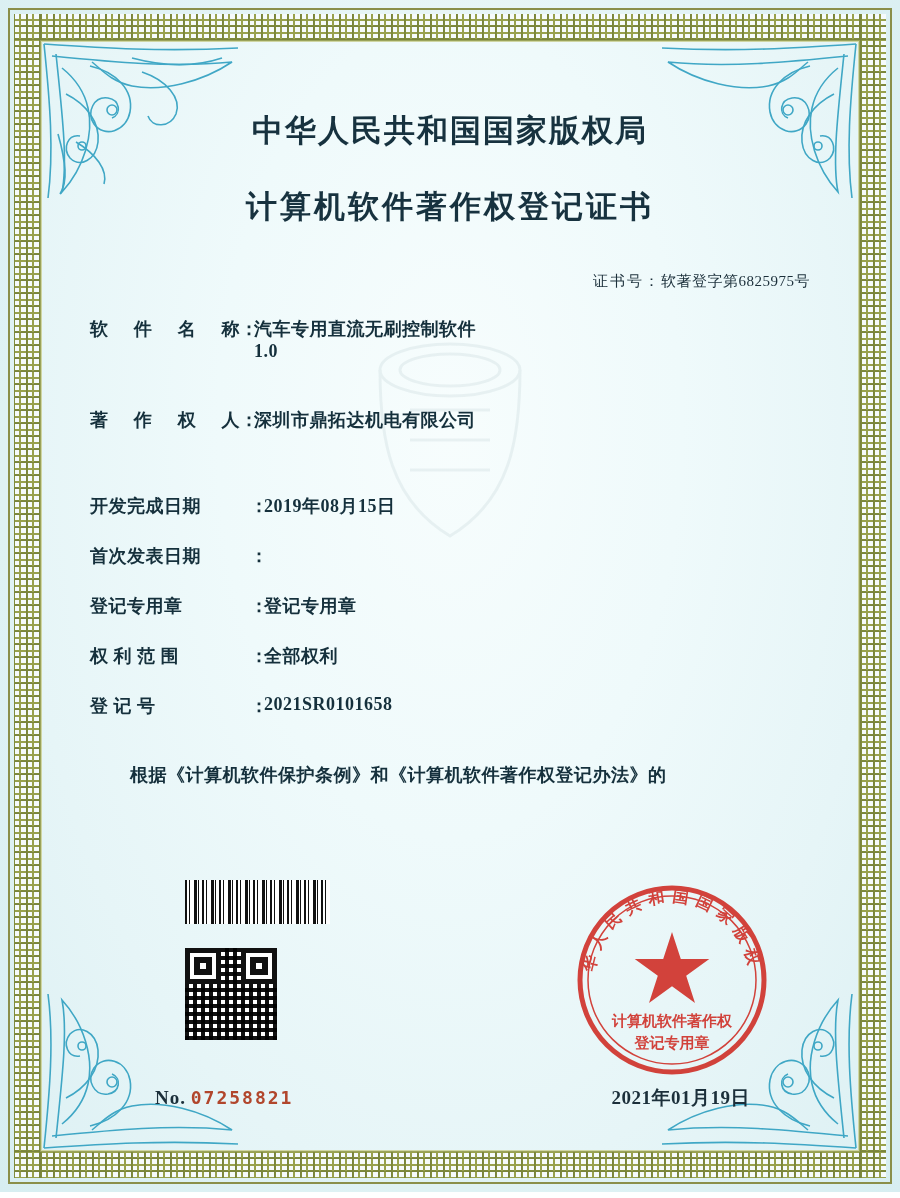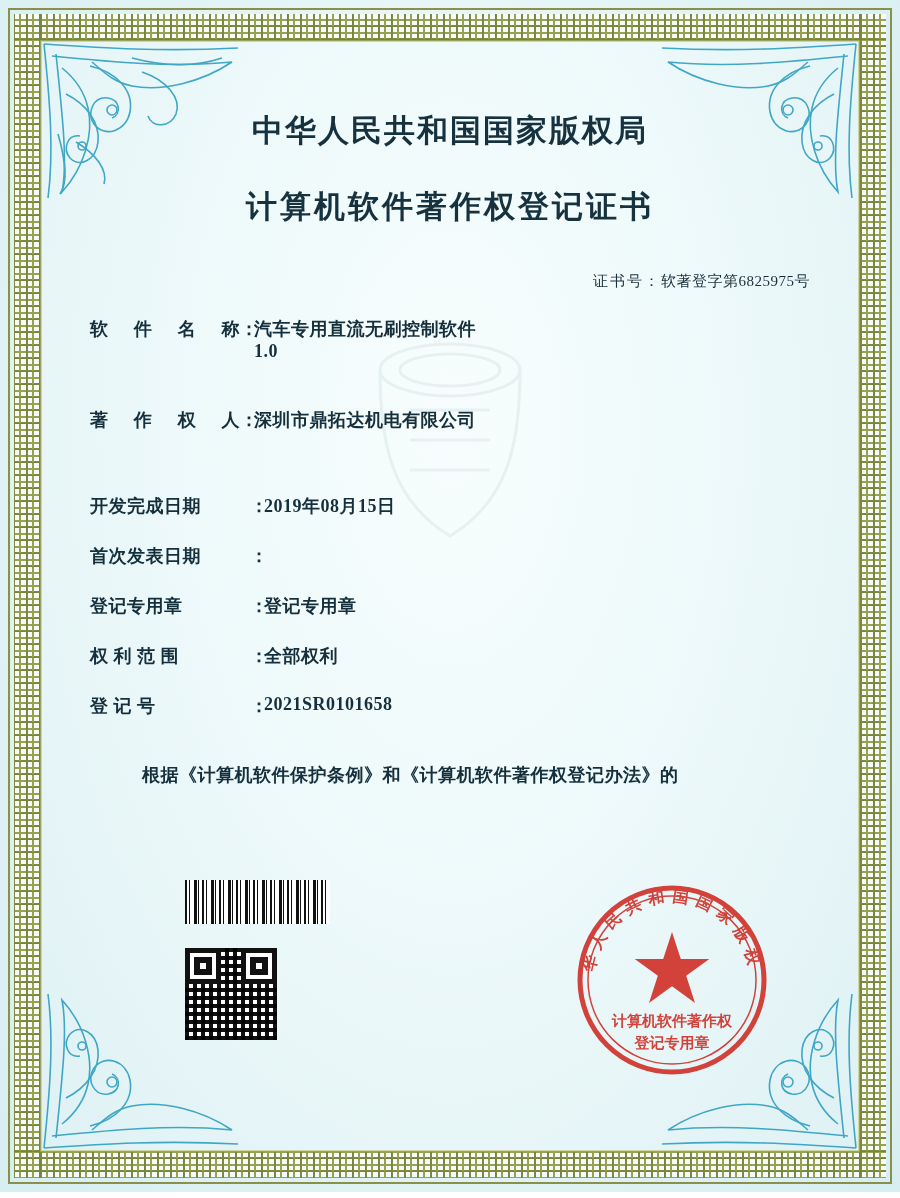--- a/index.html
+++ b/index.html
@@ -163,21 +163,21 @@
   .field-row.wide .fl { width: 160px; flex: 0 0 160px; }
 
   .statement {
     margin-top: 34px;
     font-size: 18px;
     color: #15303c;
     font-weight: 700;
     line-height: 46px;
     letter-spacing: 0.5px;
   }
-  .statement p { margin: 16px; }
+  .statement p { margin: 4px; }
   .statement .indent { text-indent: 36px; }
 
   
   .codes {
     position: absolute;
     left: 185px;
     top: 880px;
   }
   .barcode {
     width: 145px;
@@ -425,14 +425,21 @@
       <circle cx="100" cy="100" r="84" fill="none" stroke="#cf2a22" stroke-width="1.5"></circle>
       <text font-family="DejaVu Serif, Liberation Serif, serif" font-size="16" font-weight="bold" fill="#cf2a22" letter-spacing="7">
         <textPath href="#sealArc" startOffset="50%" text-anchor="middle">中华人民共和国国家版权局</textPath>
       </text>
       <polygon fill="#cf2a22" points="100,52 108.8,79.1 137.3,79.1 114.2,95.8 123,122.9 100,106.2 77,122.9 85.8,95.8 62.7,79.1 91.2,79.1"></polygon>
       <text x="100" y="146" text-anchor="middle" font-family="DejaVu Serif, Liberation Serif, serif" font-size="15" font-weight="bold" fill="#cf2a22">计算机软件著作权</text>
       <text x="100" y="168" text-anchor="middle" font-family="DejaVu Serif, Liberation Serif, serif" font-size="15" font-weight="bold" fill="#cf2a22">登记专用章</text>
     </svg>
   </div>
 
+  <div class="footer">
+    <div>
+      <span class="no-label">No.</span>
+      <span class="no-value">07258821</span>
+    </div>
+    <div class="issue-date">2021年01月19日</div>
+  </div>
 
 </div>
 
 </body></html>

